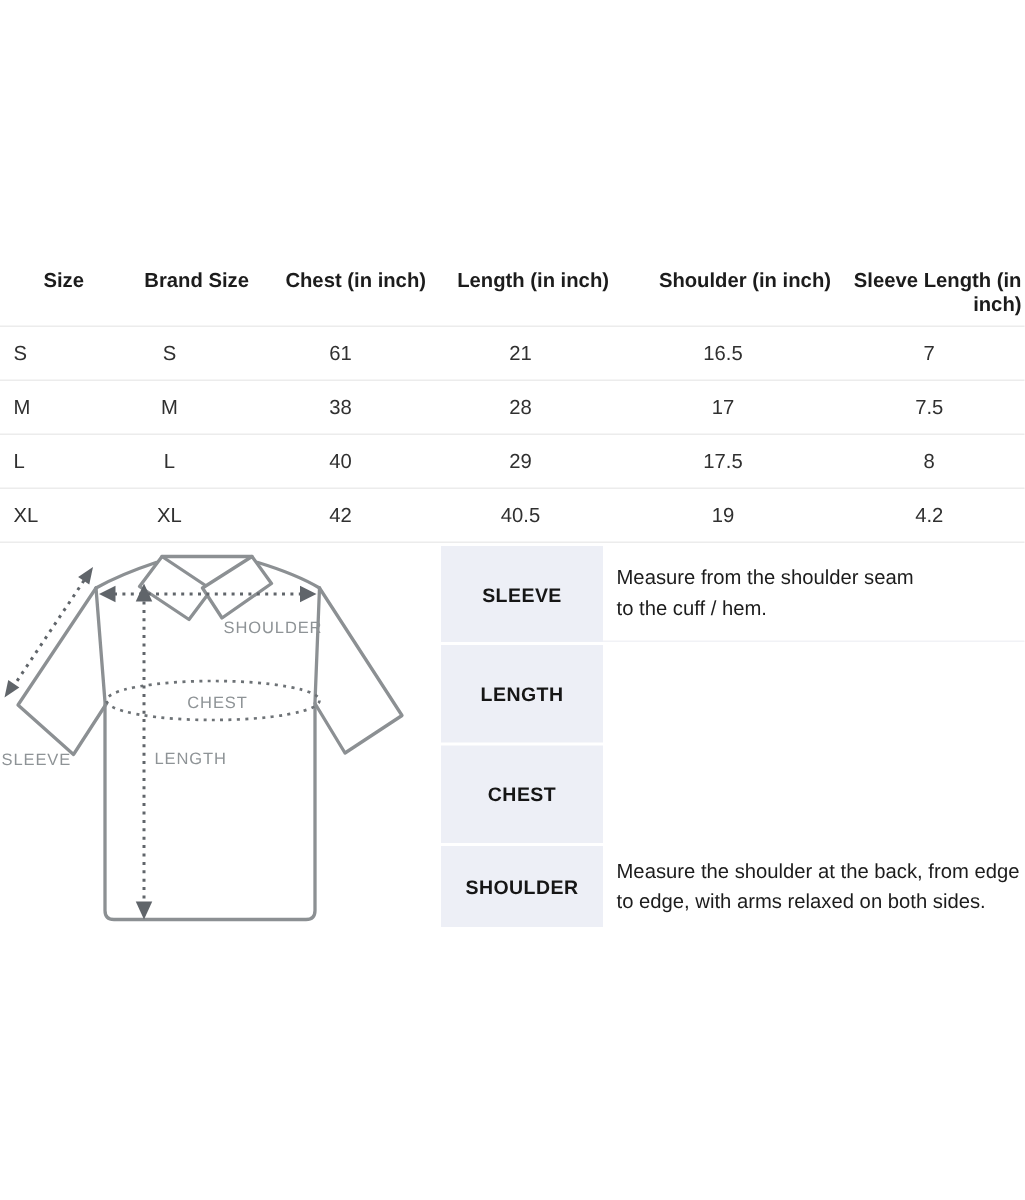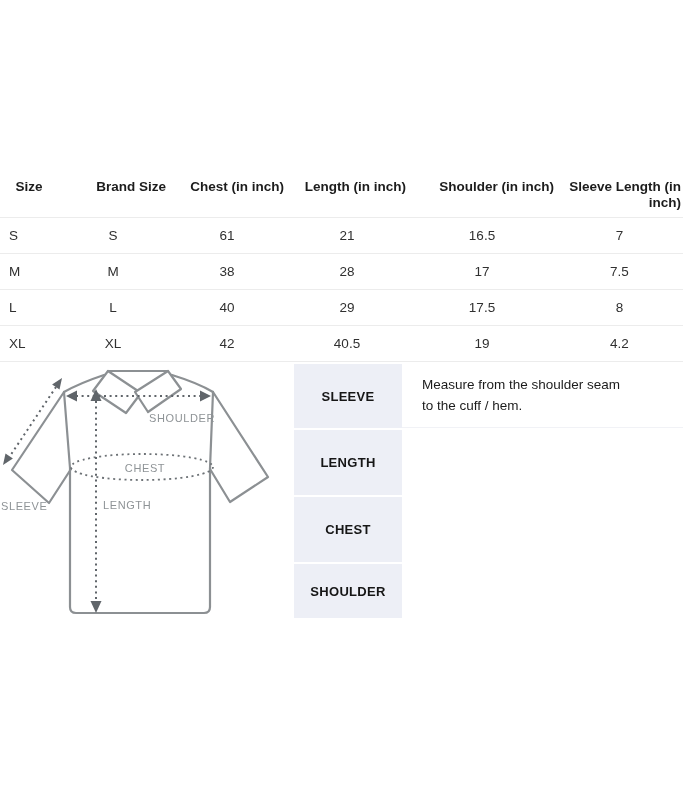--- a/index.html
+++ b/index.html
@@ -15,21 +15,21 @@
   .size-table {
     position:absolute; left:0; top:174px; width:683px;
     border-collapse:collapse; table-layout:fixed;
   }
   .size-table th {
     font-size:13.5px; font-weight:600; color:#1c1c1c;
     text-align:right; vertical-align:top;
     padding:5px 2px 7px 2px; line-height:1.15;
     border-bottom:1px solid #ececec;
   }
-  .size-table th.col-size { text-align:center; padding-left:2px; }
+  .size-table th.col-size { text-align:right; padding-left:2px; }
   .size-table td {
     font-size:13.5px; font-weight:400; color:#303030;
     text-align:center; height:33px;
     border-bottom:1px solid #ececec;
   }
   .size-table td.col-size { text-align:left; padding-left:9px; }
 
   
   .diagram { position:absolute; left:0; top:357px; width:290px; height:262px; }
   .diagram svg { display:block; }
@@ -52,21 +52,21 @@
   .m-row-3 { min-height:54px; }
   .m-term {
     flex:0 0 108px; width:108px;
     background:#edeff6;
     display:flex; align-items:center; justify-content:center;
     font-size:13px; font-weight:700; color:#161616; letter-spacing:0.3px;
   }
   .m-desc {
     flex:1;
     display:flex; align-items:center;
-    padding-left:20px;
+    padding-left:9px;
     font-size:13.5px; line-height:20.5px; color:#1c1c1c;
     white-space:pre-line;
   }
   .m-row:not(:last-child) .m-desc { border-bottom:1px solid #f1f2f6; }
 </style>
 </head>
 <body>
 
 <table class="size-table">
   <colgroup>
@@ -172,14 +172,16 @@
 to the cuff / hem.</div>
   </div>
   <div class="m-row m-row-1">
     <div class="m-term">LENGTH</div>
   </div>
   <div class="m-row m-row-2">
     <div class="m-term">CHEST</div>
   </div>
   <div class="m-row m-row-3">
     <div class="m-term">SHOULDER</div>
+    <div class="m-desc">Measure the shoulder at the back, from edge
+to edge, with arms relaxed on both sides.</div>
   </div>
 </div>
 
 </body></html>

